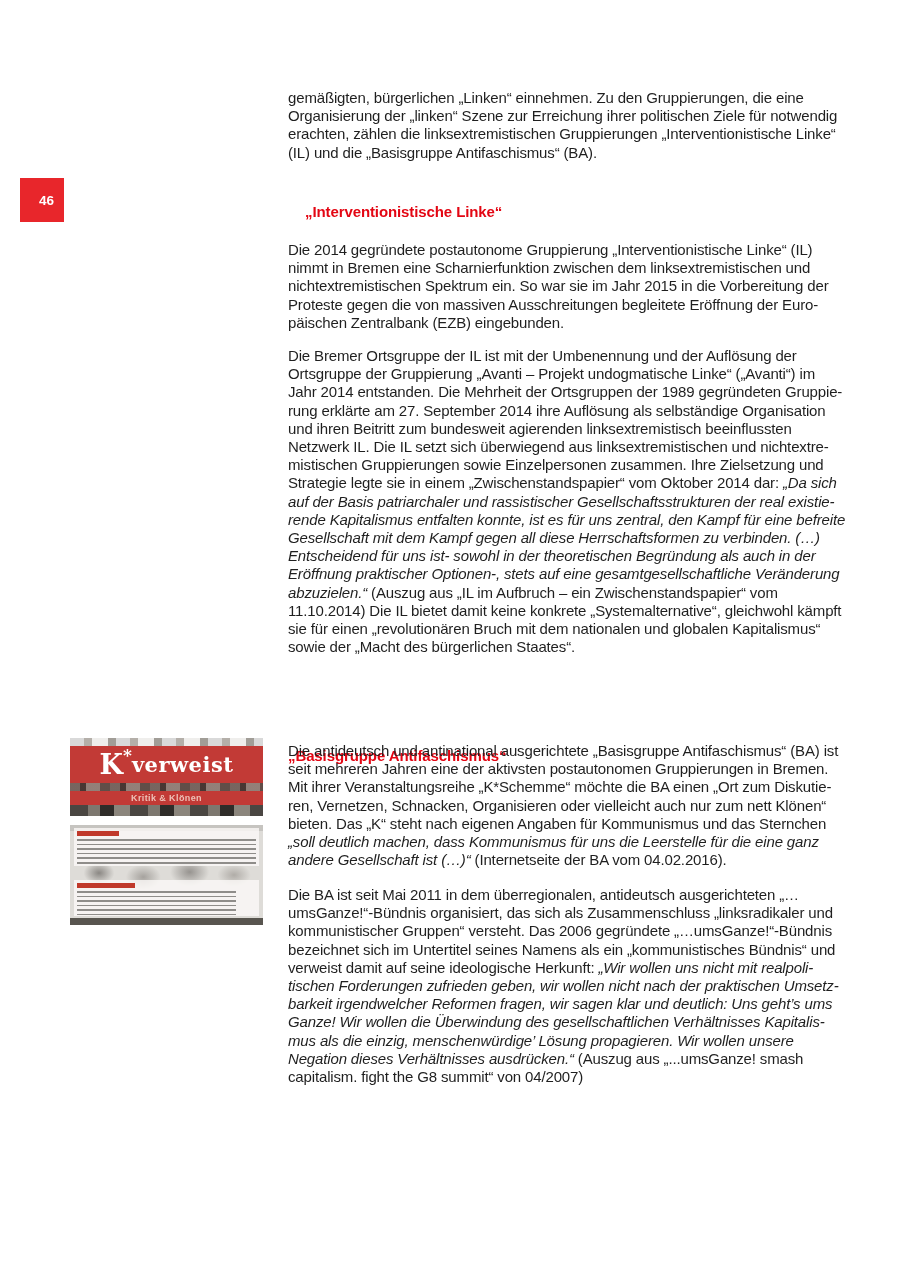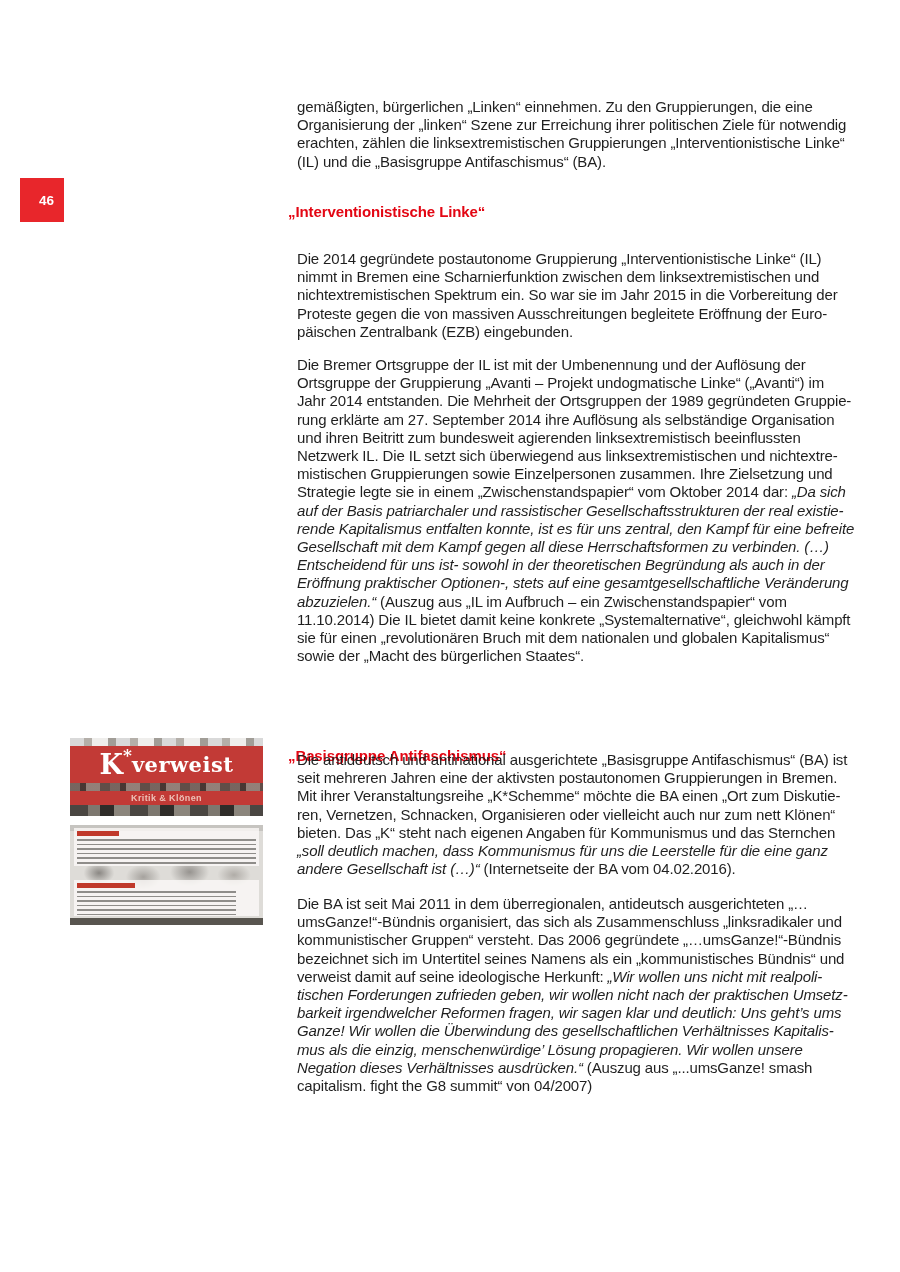--- a/index.html
+++ b/index.html
@@ -4,26 +4,26 @@
 <style>
   html,body{margin:0;padding:0;background:#ffffff;}
   .page{position:relative;width:900px;height:1272px;background:#ffffff;overflow:hidden;
         font-family:"Liberation Sans",sans-serif;color:#1f1f1f;}
   
   .page-badge{position:absolute;left:0;top:178px;width:44px;height:44px;background:#e8262b;
               display:flex;align-items:center;justify-content:center;margin-left:20px;}
   .page-badge span{color:#ffffff;font-weight:bold;font-size:13.5px;padding-left:9px;}
   
   .text-column{position:absolute;left:288px;top:0;width:548px;}
-  .para{position:absolute;left:0;margin:9px;font-size:15px;line-height:18.2px;
+  .para{position:absolute;left:0;margin:0;font-size:15px;line-height:18.2px;
         letter-spacing:-0.15px;white-space:nowrap;color:#1f1f1f;}
   .para .it{font-style:italic;text-align:right;}
   .heading{position:absolute;left:0;margin:0;font-size:15px;line-height:19px;font-weight:bold;
            color:#e30613;letter-spacing:-0.1px;white-space:nowrap;}
-  .p-intro{top:89px;} .h-il{top:202px;} .p-il1{top:241px;} .p-il2{top:347px;}
+  .p-intro{top:89px;} .h-il{top:202px;margin-left:17px;} .p-il1{top:241px;} .p-il2{top:347px;}
   .h-ba{top:746px;text-align:center;} .p-ba1{top:742px;} .p-ba2{top:886px;}
   
   .flyer{position:absolute;left:70px;top:738px;width:193px;margin:0;}
   .flyer-banner{position:relative;width:193px;height:78px;background:#c23a36;overflow:hidden;}
   .strip{position:absolute;left:0;right:0;}
   .strip.s1{top:0;height:8px;
     background:repeating-linear-gradient(90deg,#d9d9d9 0 14px,#b4afa9 14px 22px,#efeeec 22px 38px,#a19d97 38px 46px);}
   .strip.s2{top:45px;height:8px;opacity:.9;
     background:repeating-linear-gradient(90deg,#6f6a64 0 10px,#3a3733 10px 16px,#8d8780 16px 30px,#55504a 30px 40px);}
   .strip.s3{bottom:0;height:11px;

